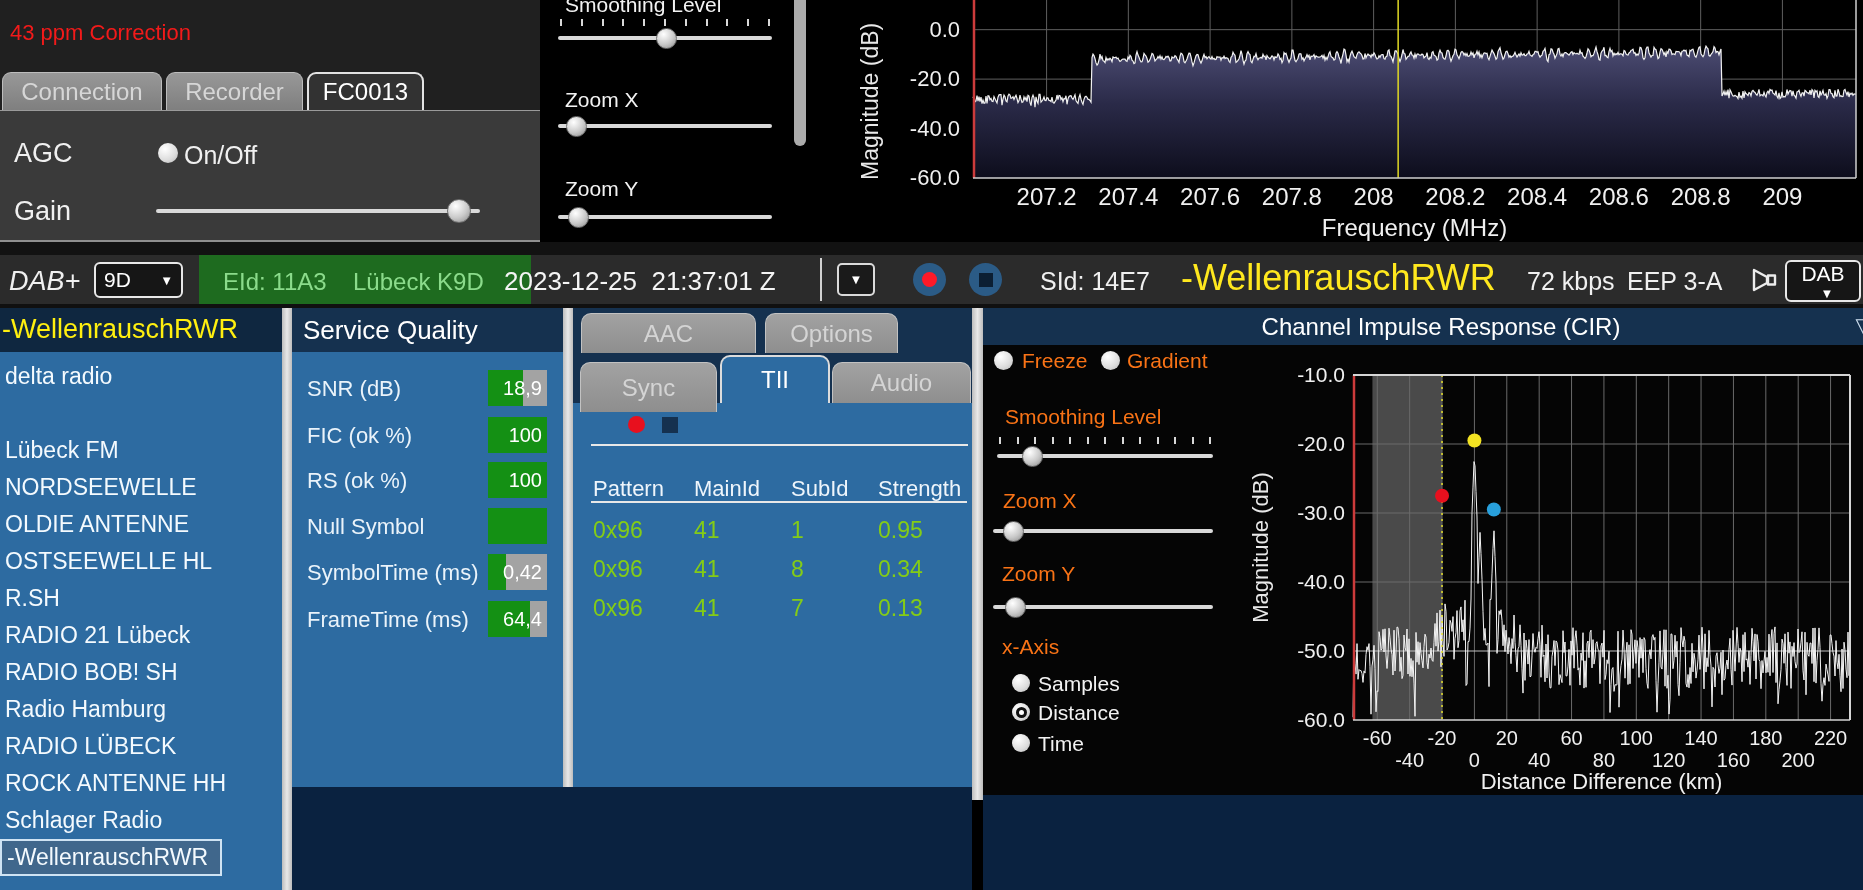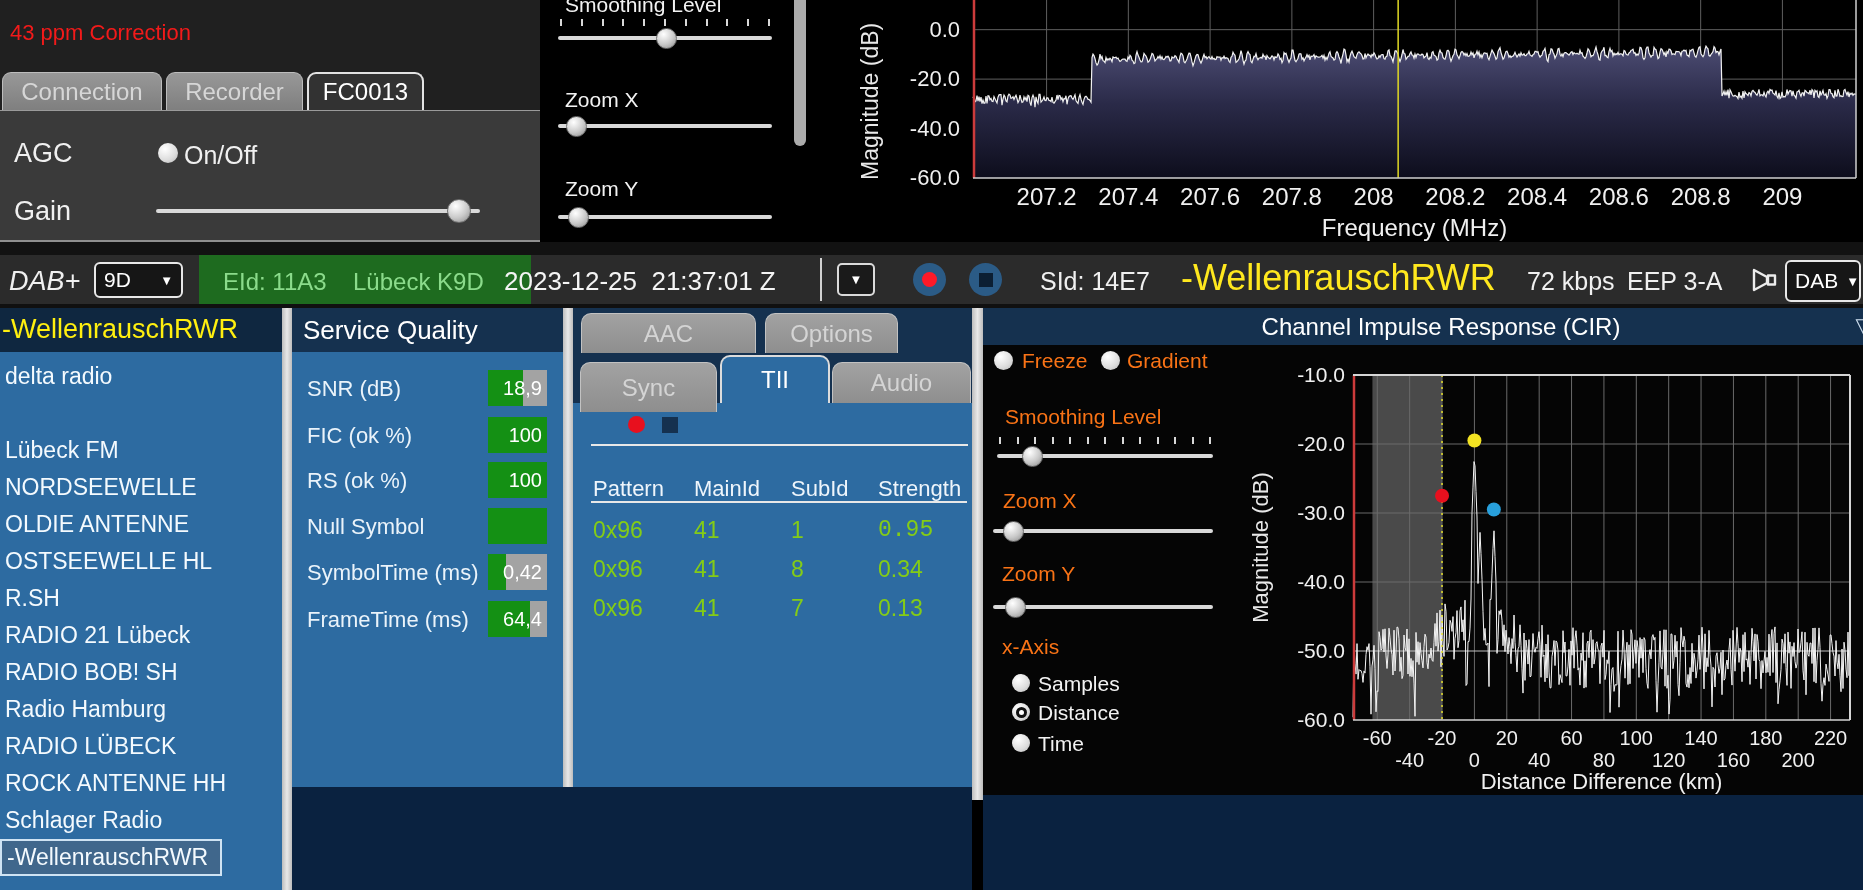--- a/index.html
+++ b/index.html
@@ -187,21 +187,21 @@
       <span id="stop-sq"></span>
     </div>
     <div class="abs" id="sb-sid">SId: 14E7</div>
     <div class="abs" id="sb-service">-WellenrauschRWR</div>
     <div class="abs" id="sb-bitrate">72 kbps</div>
     <div class="abs" id="sb-protection">EEP 3-A</div>
     <svg class="abs" id="sb-speaker" viewBox="0 0 34 34">
       <polygon points="4,7 17,14 17,20 4,27" fill="none" stroke="#ececec" stroke-width="2.4" stroke-linejoin="round"></polygon>
       <rect x="18" y="12.5" width="7" height="9" fill="none" stroke="#ececec" stroke-width="2.4" stroke-linejoin="round"></rect>
     </svg>
-    <div class="dd" style="left:1785px;top:5px;width:76px;height:42px;">
+    <div class="dd" style="left:1785px;top:5px;width:76px;height:42px;flex-direction:column;">
       <span>DAB</span>
       <span class="dd-arrow">▼</span>
     </div>
   </div>
   <div class="abs" id="sb-gap2"></div>
 
   <div class="abs" id="services-header">
     <span>-WellenrauschRWR</span>
   </div>
   <div class="abs" id="services-body">
@@ -271,21 +271,21 @@
   <div class="abs" id="tii-square"></div>
   <div class="abs" id="tii-line"></div>
   <div id="tii-table">
       <div class="tii-h abs" style="left: 593px; top: 476px;">Pattern</div>
       <div class="tii-h abs" style="left: 694px; top: 476px;">MainId</div>
       <div class="tii-h abs" style="left: 791px; top: 476px;">SubId</div>
       <div class="tii-h abs" style="left: 878px; top: 476px;">Strength</div>
       <div class="tii-cell abs" style="left: 593px; top: 517px;">0x96</div>
       <div class="tii-cell abs" style="left: 694px; top: 517px;">41</div>
       <div class="tii-cell abs" style="left: 791px; top: 517px;">1</div>
-      <div class="tii-cell abs" style="left: 878px; top: 517px; font-family: Liberation Mono, monospace;">0.95</div>
+      <div class="tii-cell abs" style="left: 878px; top: 517px;">0.95</div>
       <div class="tii-cell abs" style="left: 593px; top: 556px;">0x96</div>
       <div class="tii-cell abs" style="left: 694px; top: 556px;">41</div>
       <div class="tii-cell abs" style="left: 791px; top: 556px;">8</div>
       <div class="tii-cell abs" style="left: 878px; top: 556px;">0.34</div>
       <div class="tii-cell abs" style="left: 593px; top: 595px;">0x96</div>
       <div class="tii-cell abs" style="left: 694px; top: 595px;">41</div>
       <div class="tii-cell abs" style="left: 791px; top: 595px;">7</div>
       <div class="tii-cell abs" style="left: 878px; top: 595px;">0.13</div>
     </div>
   <div class="abs" id="tii-underline"></div>

